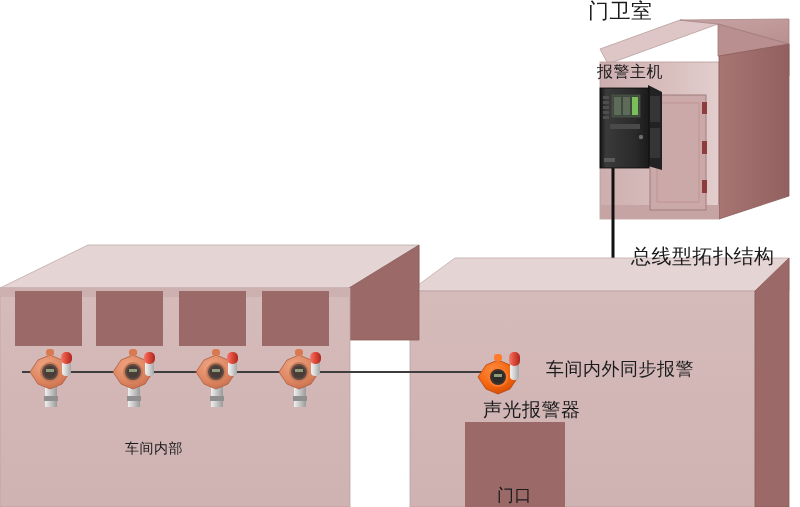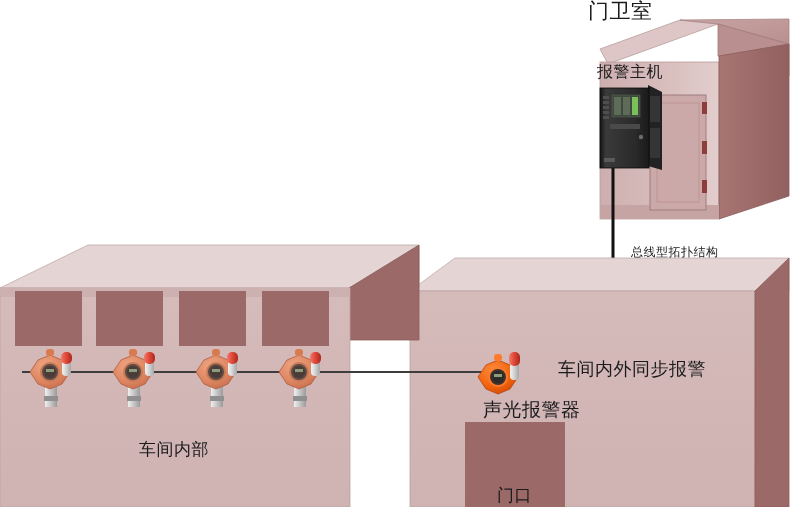--- a/index.html
+++ b/index.html
@@ -28,24 +28,24 @@
   .lbl {
     position: absolute;
     color: #1b1b1b;
     font-family: "DejaVu Sans", "Liberation Sans", sans-serif;
     white-space: nowrap;
     line-height: 1;
     letter-spacing: 0.5px;
   }
   .lbl-guardroom { left: 588px; top: 1px;  font-size: 21px; }
   .lbl-host      { left: 597px; top: 64px; font-size: 16px; }
-  .lbl-bus       { left: 631px; top: 246px; font-size: 12px; }
-  .lbl-sync      { left: 546px; top: 360px; font-size: 18px; margin-left: 12px; }
+  .lbl-bus       { left: 631px; top: 246px; font-size: 20px; }
+  .lbl-sync      { left: 546px; top: 360px; font-size: 18px; }
   .lbl-sla       { left: 483px; top: 400px; font-size: 19px; }
-  .lbl-inside    { left: 139px; top: 441px; font-size: 17px; }
+  .lbl-inside    { left: 125px; top: 441px; font-size: 14px; }
   .lbl-door      { left: 497px; top: 487px; font-size: 17px; }
 </style>
 </head>
 <body>
 
 <div id="stage">
 
   <svg class="layer" viewBox="0 0 800 507">
     <defs>
       <linearGradient id="gGuardFront" x1="0" y1="0" x2="1" y2="0">

